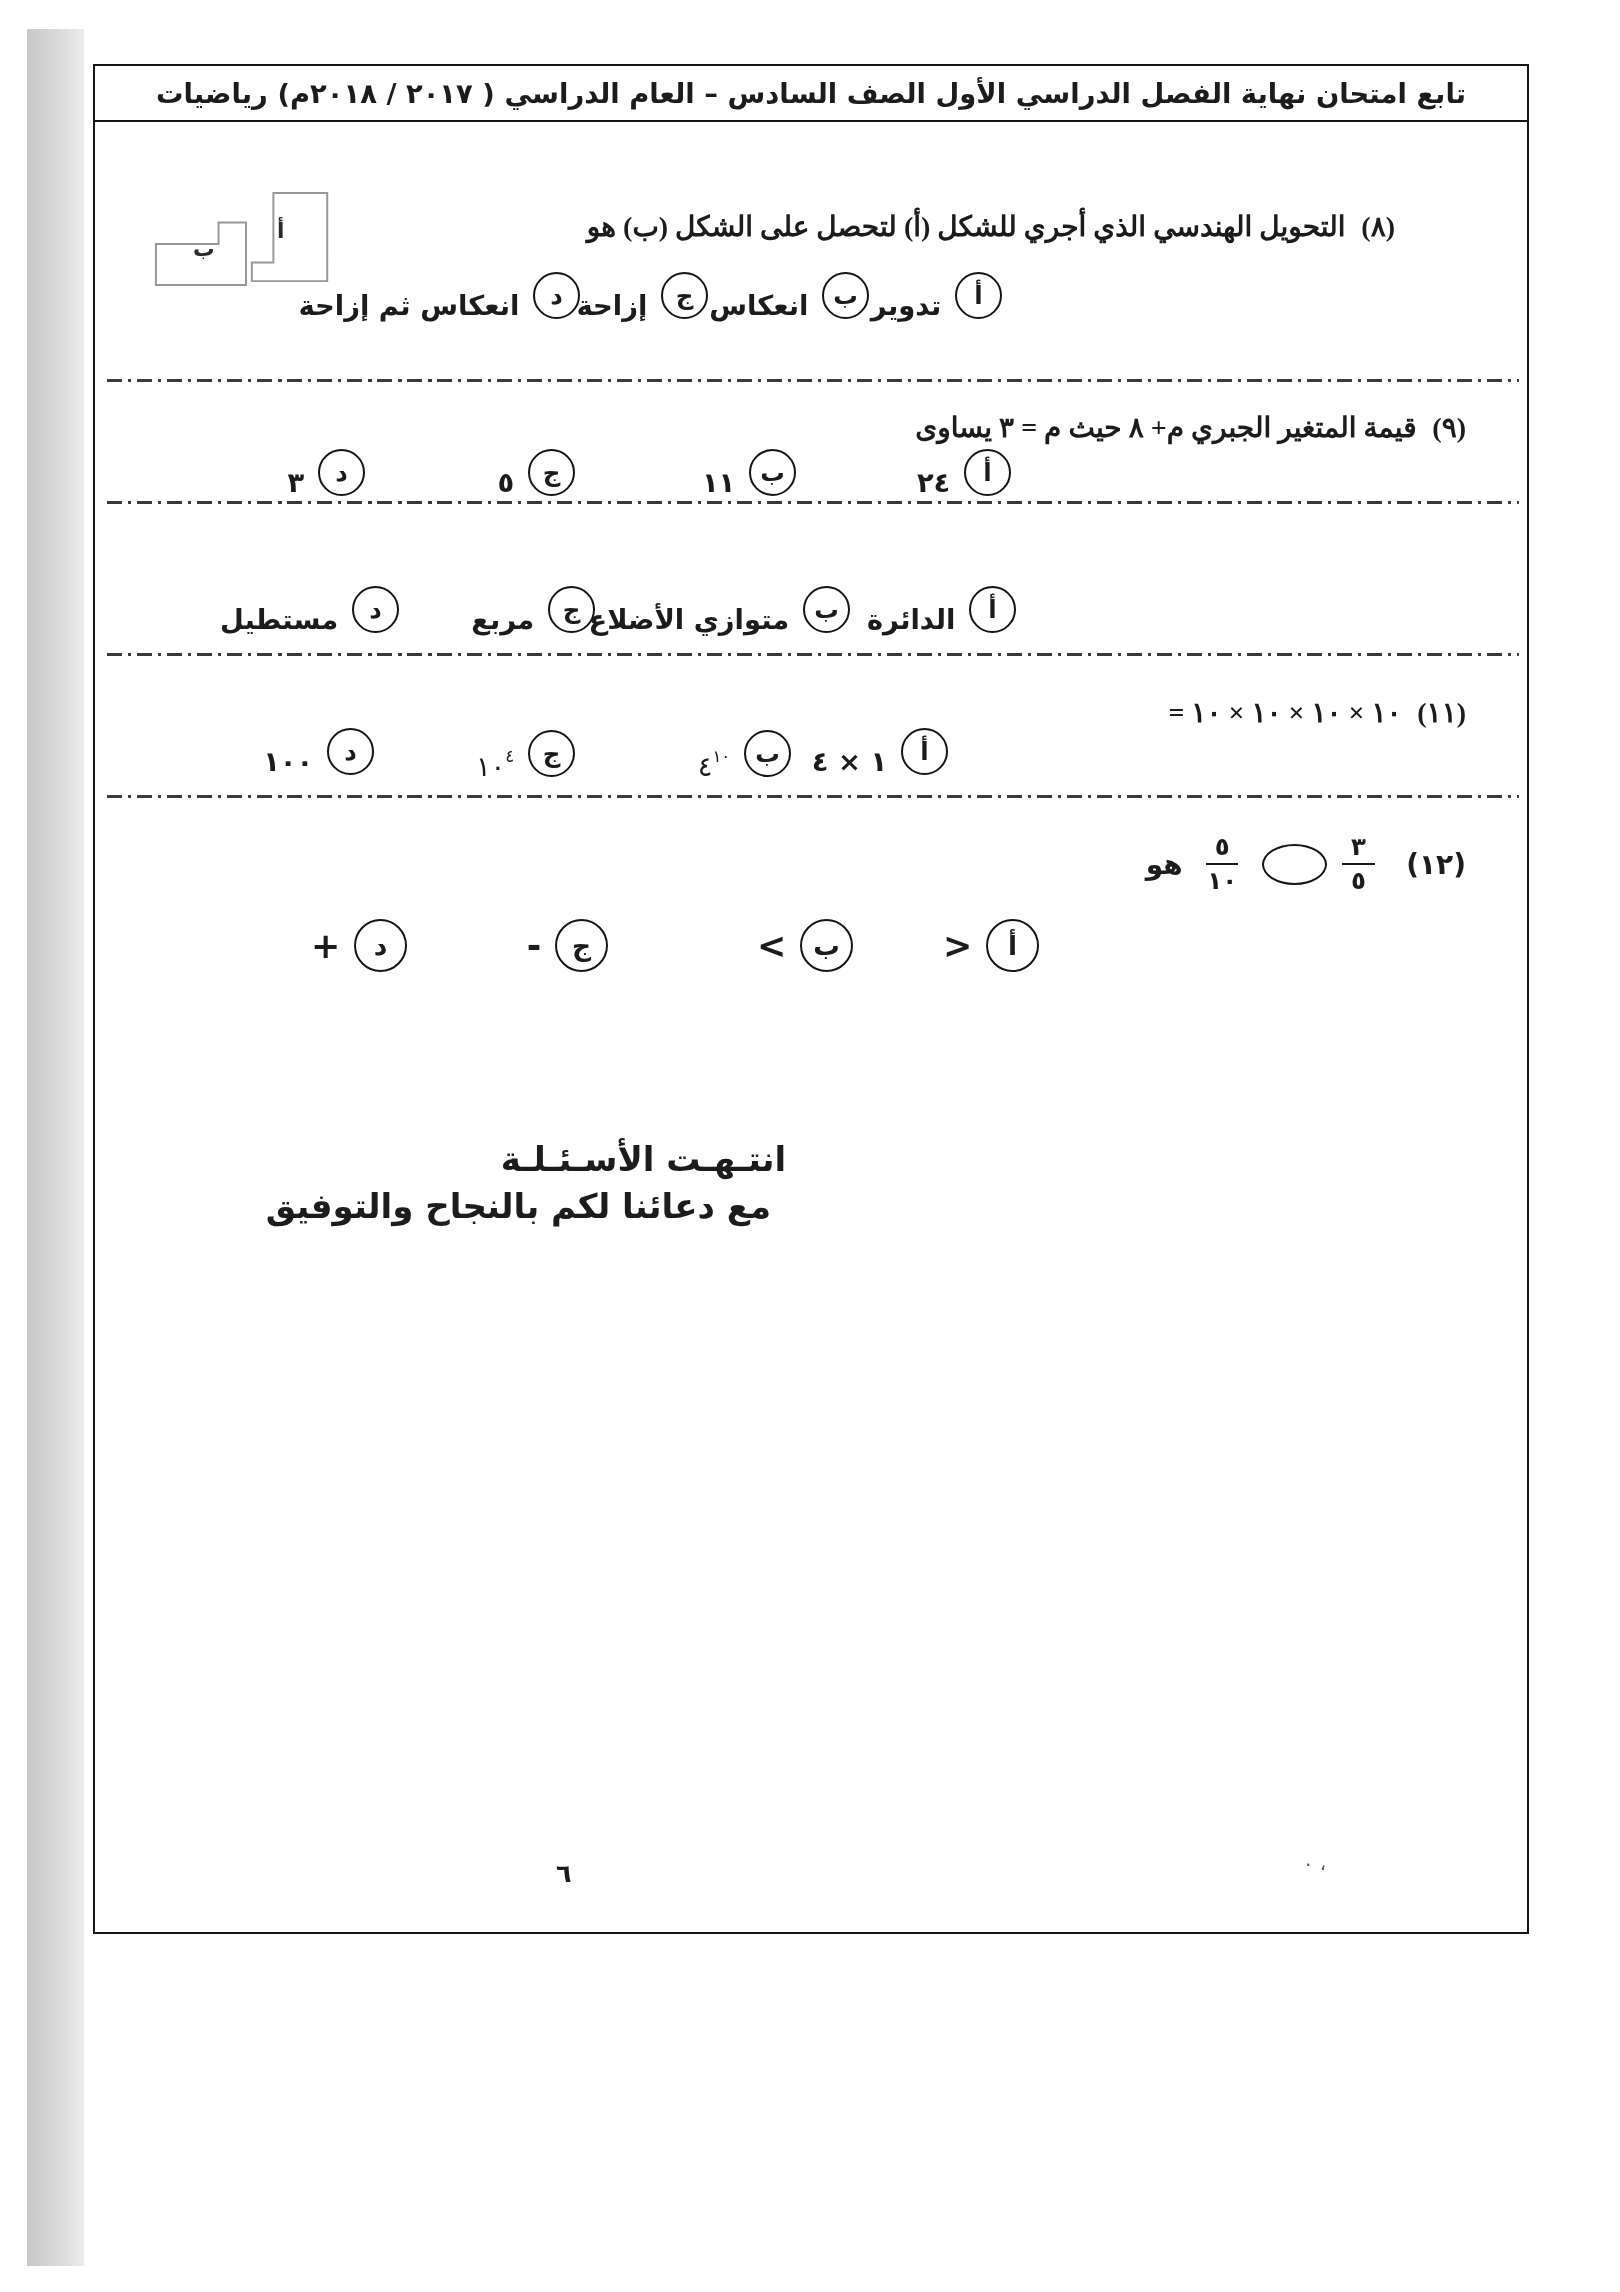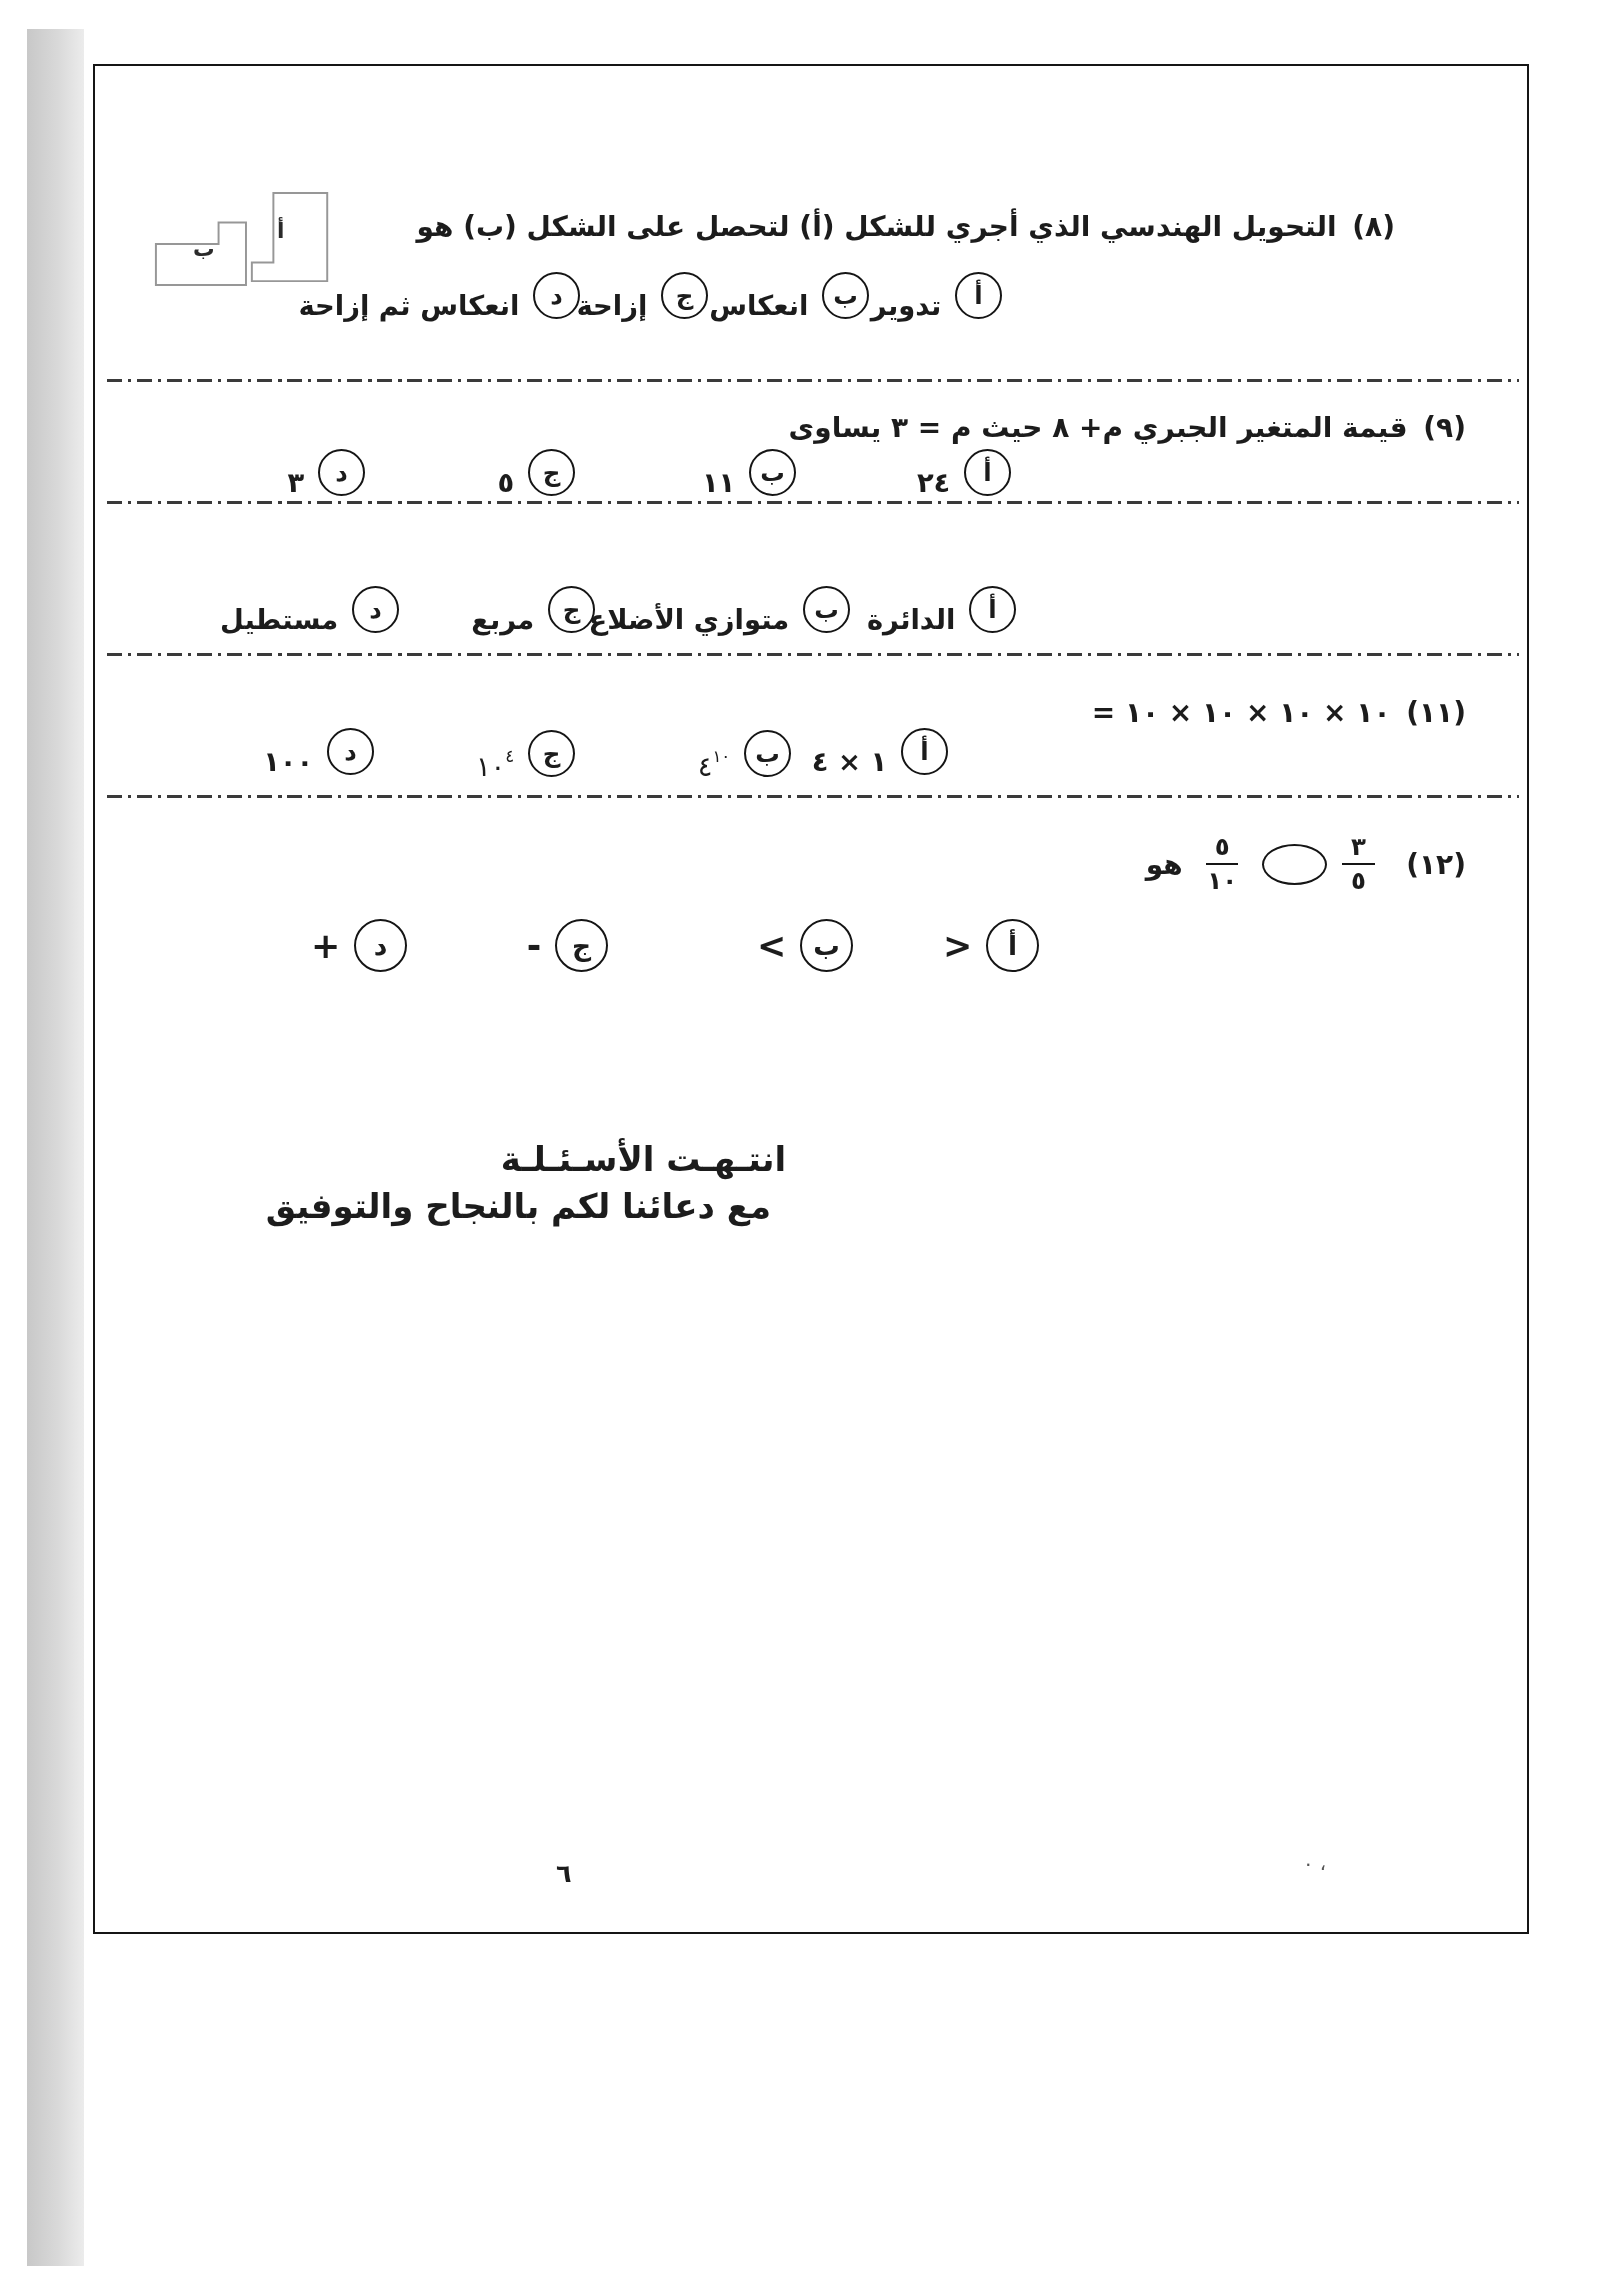--- a/index.html
+++ b/index.html
@@ -11,21 +11,21 @@
     background:linear-gradient(90deg,#c8c8c8 0%, #d9d9d9 55%, #ececec 100%); }
 
   
   .sheet { position:absolute; left:93px; top:64px; width:1436px; height:1870px;
     border:2.9px solid #151515; background:#fff; }
 
   .header { position:absolute; top:0; left:0; right:0; height:56px;
     border-bottom:2.9px solid #151515; display:flex; align-items:center; justify-content:center;
     font-weight:bold; font-size:27.4px; white-space:nowrap; }
 
-  .q-text { position:absolute; font-size:28px; font-weight:bold; white-space:nowrap; }
+  .q-text { position:absolute; font-size:28px; font-weight:bold; white-space:nowrap;font-family:Liberation Serif, serif; }
   .qnum { margin-left:15.7px; }
 
   .opts { position:absolute; left:0; right:0; height:55px; }
   .opt { position:absolute; top:0; display:flex; align-items:center; gap:13.7px; }
   .circle { width:47px; height:47px; border:2.9px solid #151515; border-radius:50%;
     display:flex; align-items:center; justify-content:center;
     font-size:24.5px; font-weight:bold; flex:none; background:#fff; }
   .circle.big { width:53px; height:53px; font-size:26.5px; }
   .olabel { font-size:27.4px; font-weight:bold; white-space:nowrap;margin-top:20px; }
 
@@ -56,20 +56,21 @@
   .page-num { position:absolute; font-size:25.5px; font-weight:bold; }
   .scan-marks { position:absolute; font-size:19.6px; color:#555; letter-spacing:27.4px; }
 </style>
 </head>
 <body>
 
 <div class="scan-strip"></div>
 
 <div class="sheet">
 
+  <div class="header">تابع امتحان نهاية الفصل الدراسي الأول الصف السادس – العام الدراسي ( ٢٠١٧ / ٢٠١٨م) رياضيات</div>
 
   <div class="q-text" style="top:144px; right:132px;">
     <span class="qnum">(٨)</span><span>التحويل الهندسي الذي أجري للشكل (أ) لتحصل على الشكل (ب) هو</span>
   </div>
 
   <div class="diagram">
     <svg viewBox="0 0 190 106" width="186" height="104">
       <path d="M 124 4 L 179 4 L 179 94 L 102 94 L 102 75 L 124 75 Z" fill="none" stroke="#979797" stroke-width="2"></path>
       <path d="M 4 56 L 4 98 L 96 98 L 96 34 L 68 34 L 68 56 Z" fill="none" stroke="#979797" stroke-width="2"></path>
     </svg>

